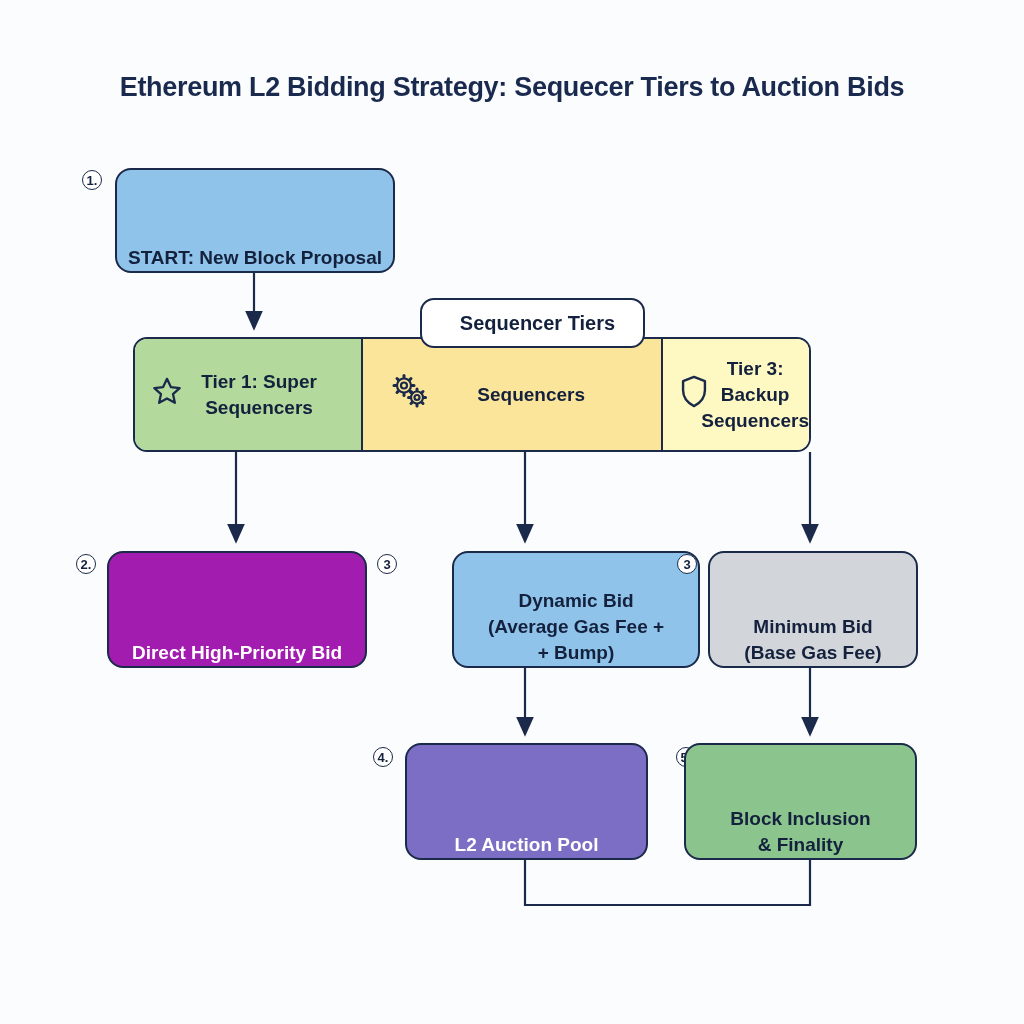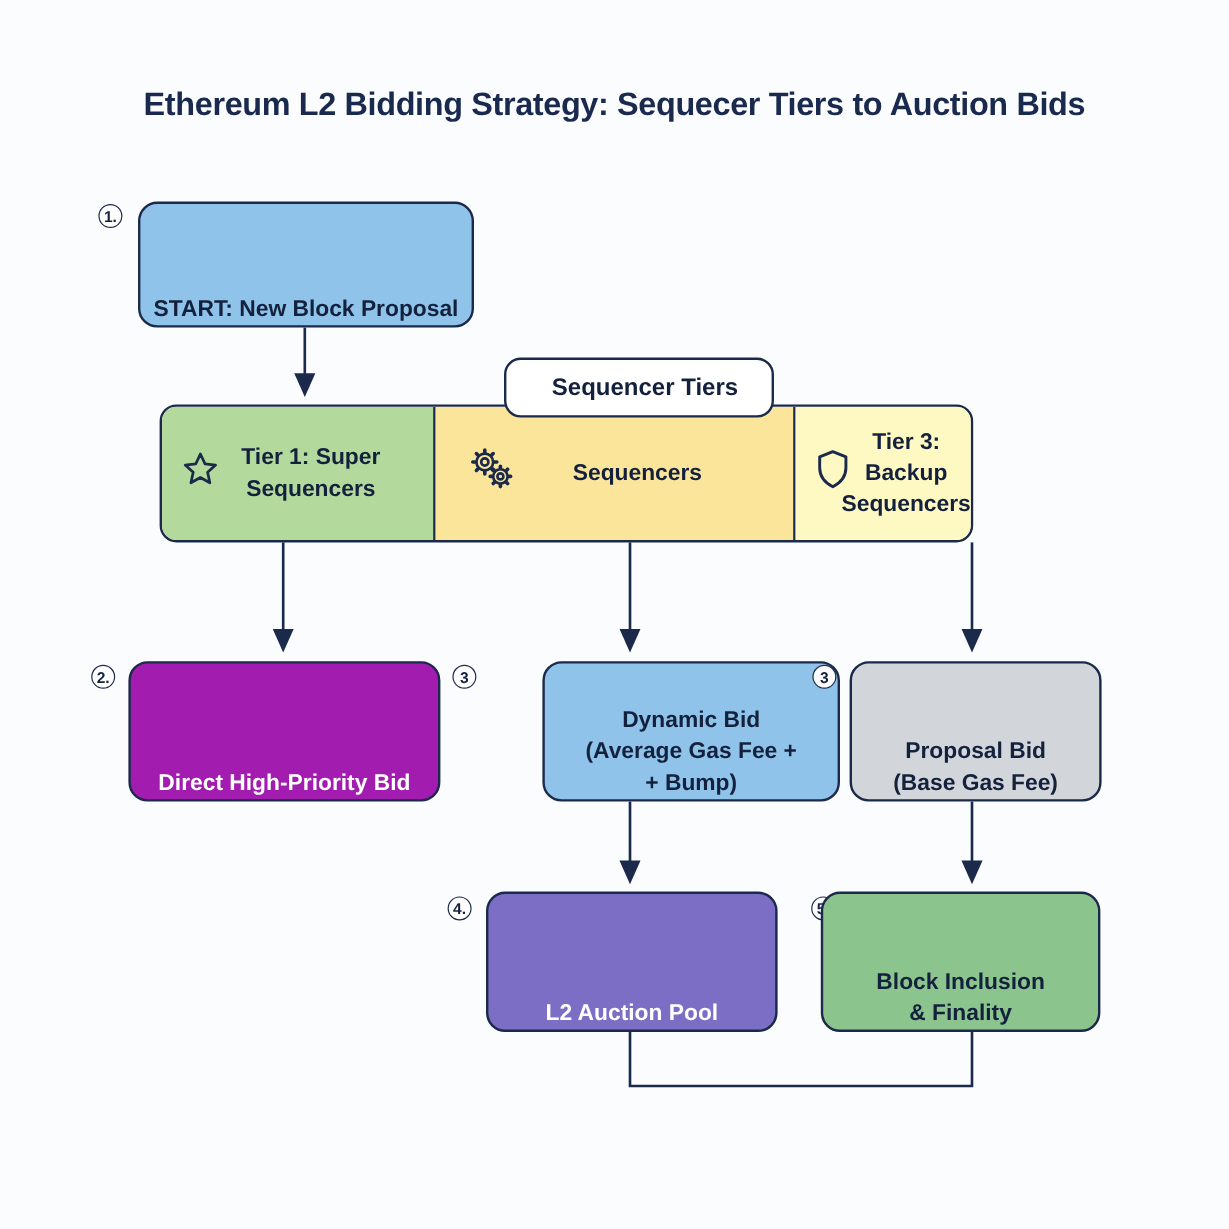--- a/index.html
+++ b/index.html
@@ -143,21 +143,21 @@
   <span>
     <span style="display:block;" data-name="bid-2-line1">Dynamic Bid</span>
     <span style="display:block;" data-name="bid-2-line2">(Average Gas Fee +</span>
     <span style="display:block;" data-name="bid-2-line3">+ Bump)</span>
   </span>
 </div>
 
 <div class="num" style="left:677px; top:554px;" data-name="step-badge-3b">3</div>
 <div class="box" style="left:708px; top:551px; width:210px; height:117px; background:#d2d5d9;" data-name="minimum-bid-node">
   <span>
-    <span style="display:block;" data-name="bid-3-line1">Proposal Bid</span>
+    <span style="display:block;" data-name="bid-3-line1">Minimum Bid</span>
     <span style="display:block;" data-name="bid-3-line2">(Base Gas Fee)</span>
   </span>
 </div>
 
 <div class="num" style="left:373px; top:747px;" data-name="step-badge-4">4.</div>
 <div class="box" style="left:405px; top:743px; width:243px; height:117px; background:#7b6ec4; color:#ffffff;" data-name="l2-auction-pool-node">
   <span data-name="auction-pool-label" style="margin-top:-8px;">L2 Auction Pool</span>
 </div>
 
 <div class="num" style="left:676px; top:747px;" data-name="step-badge-5">5.</div>

